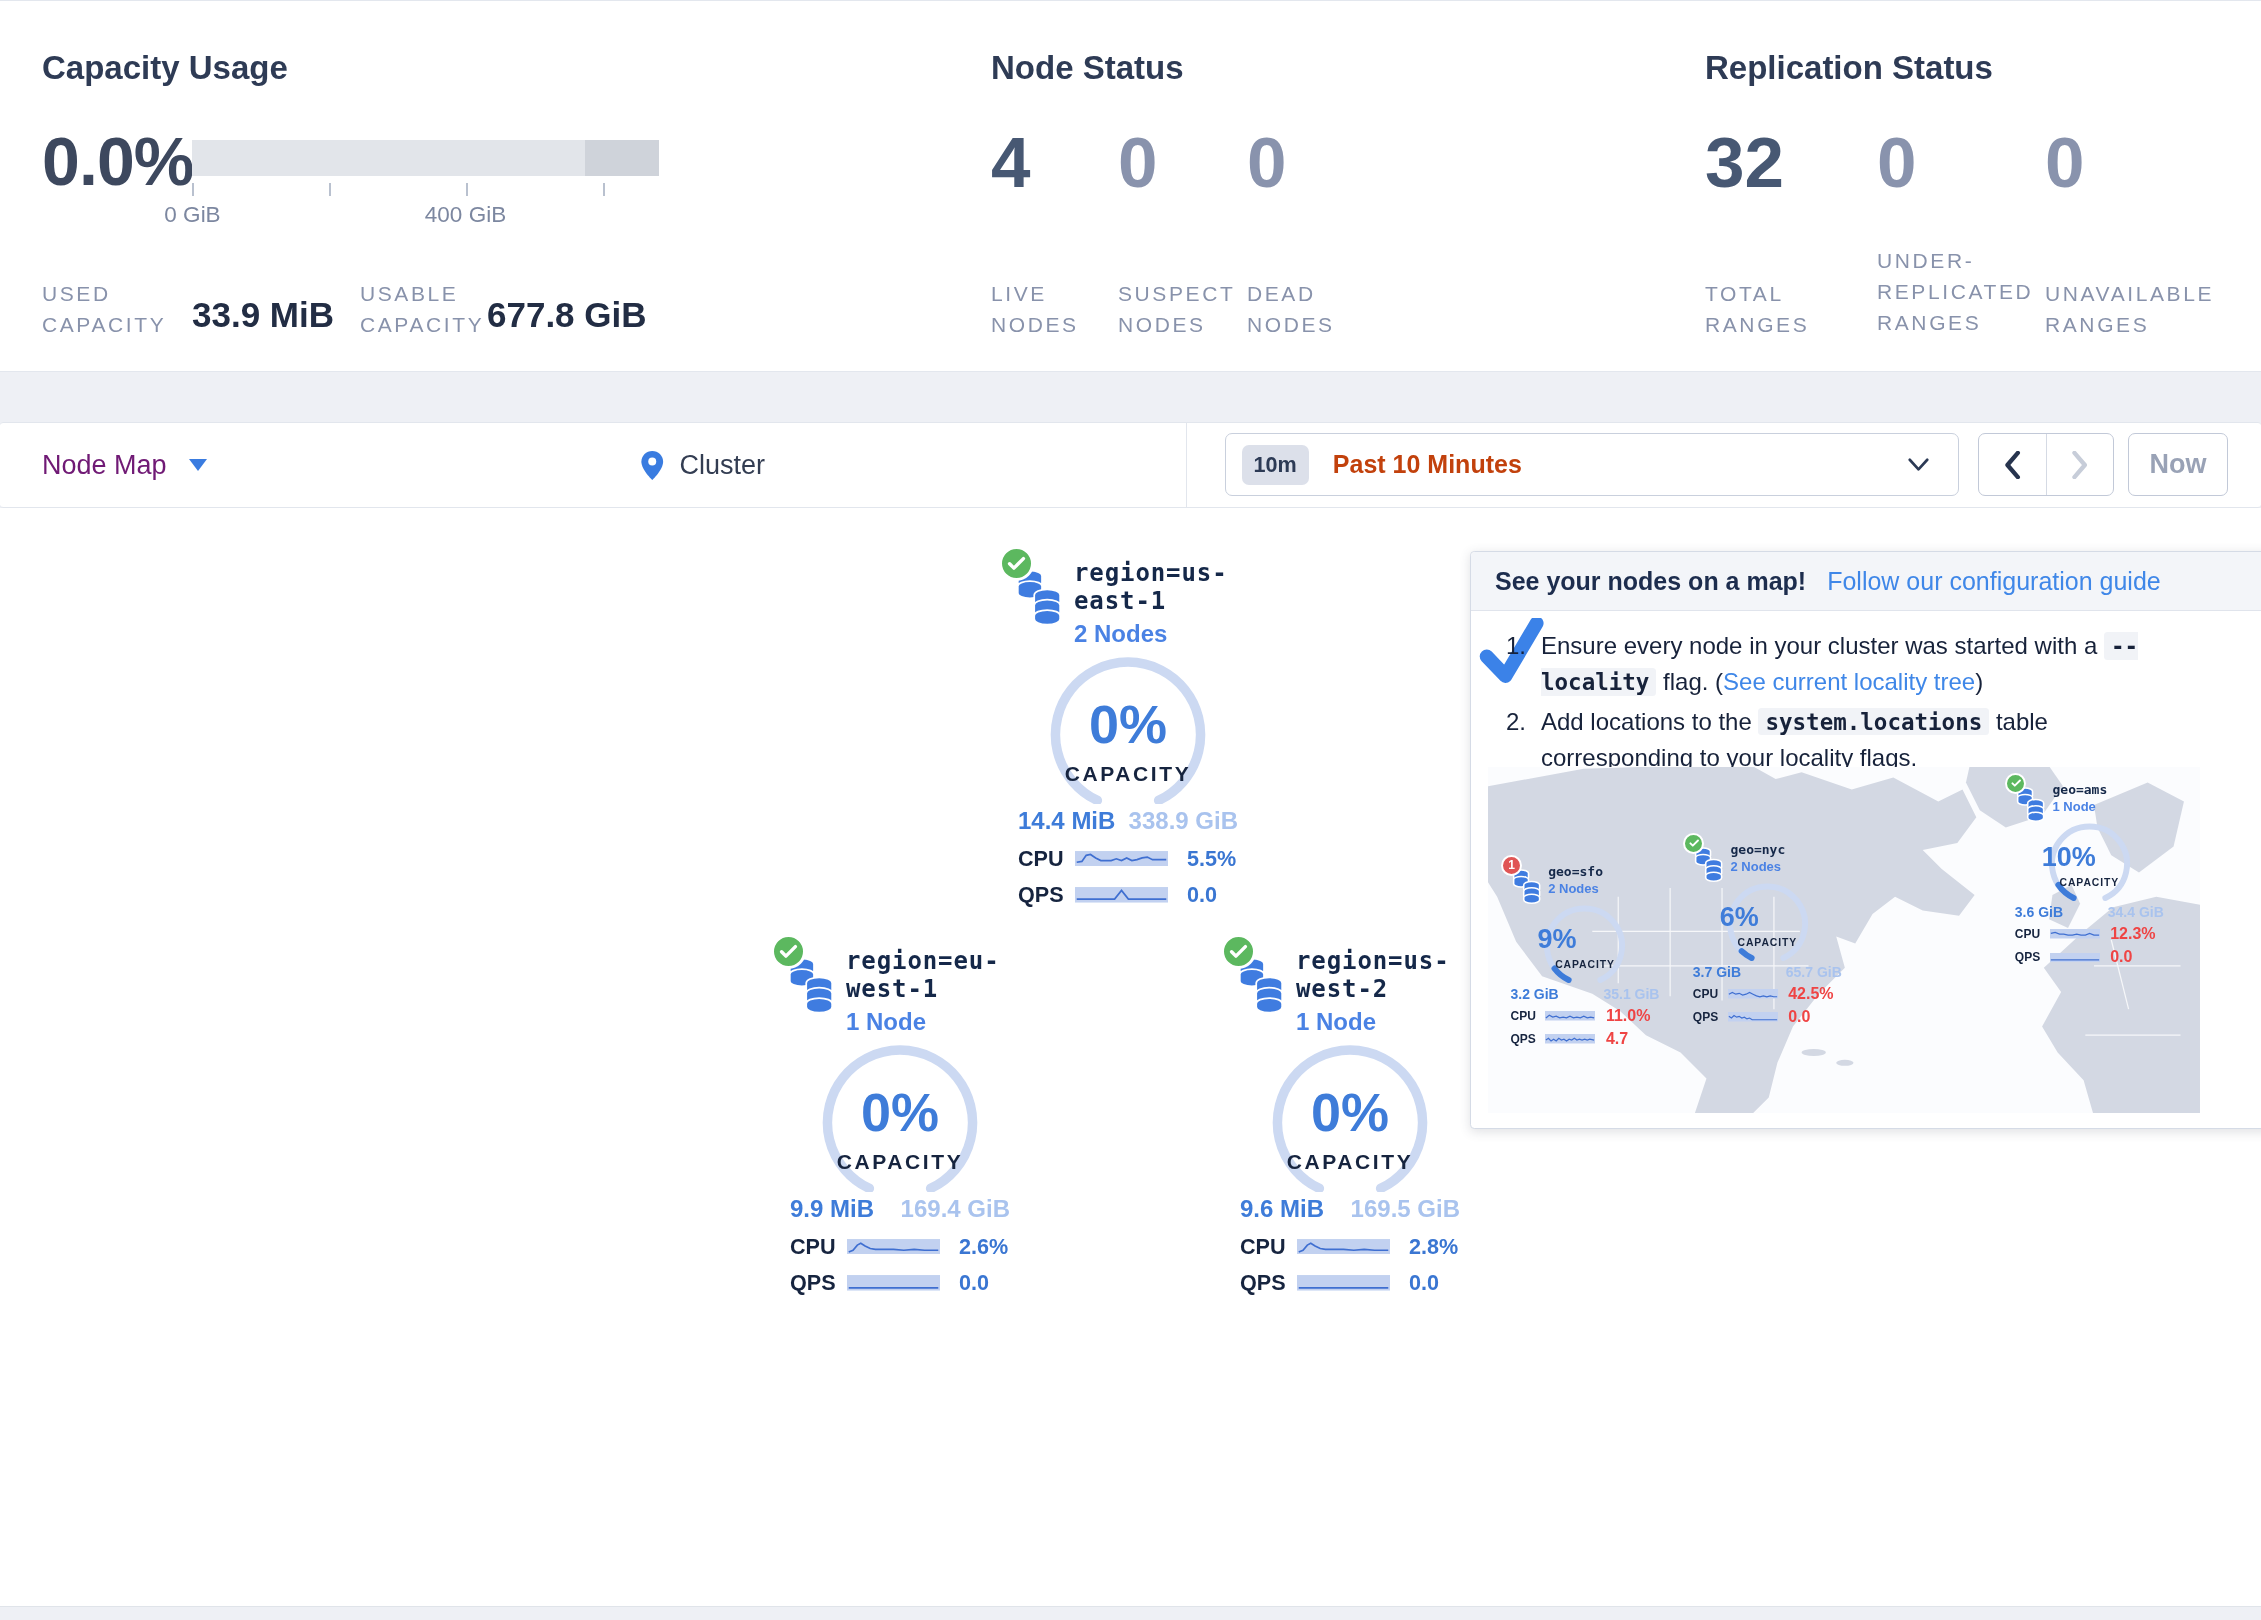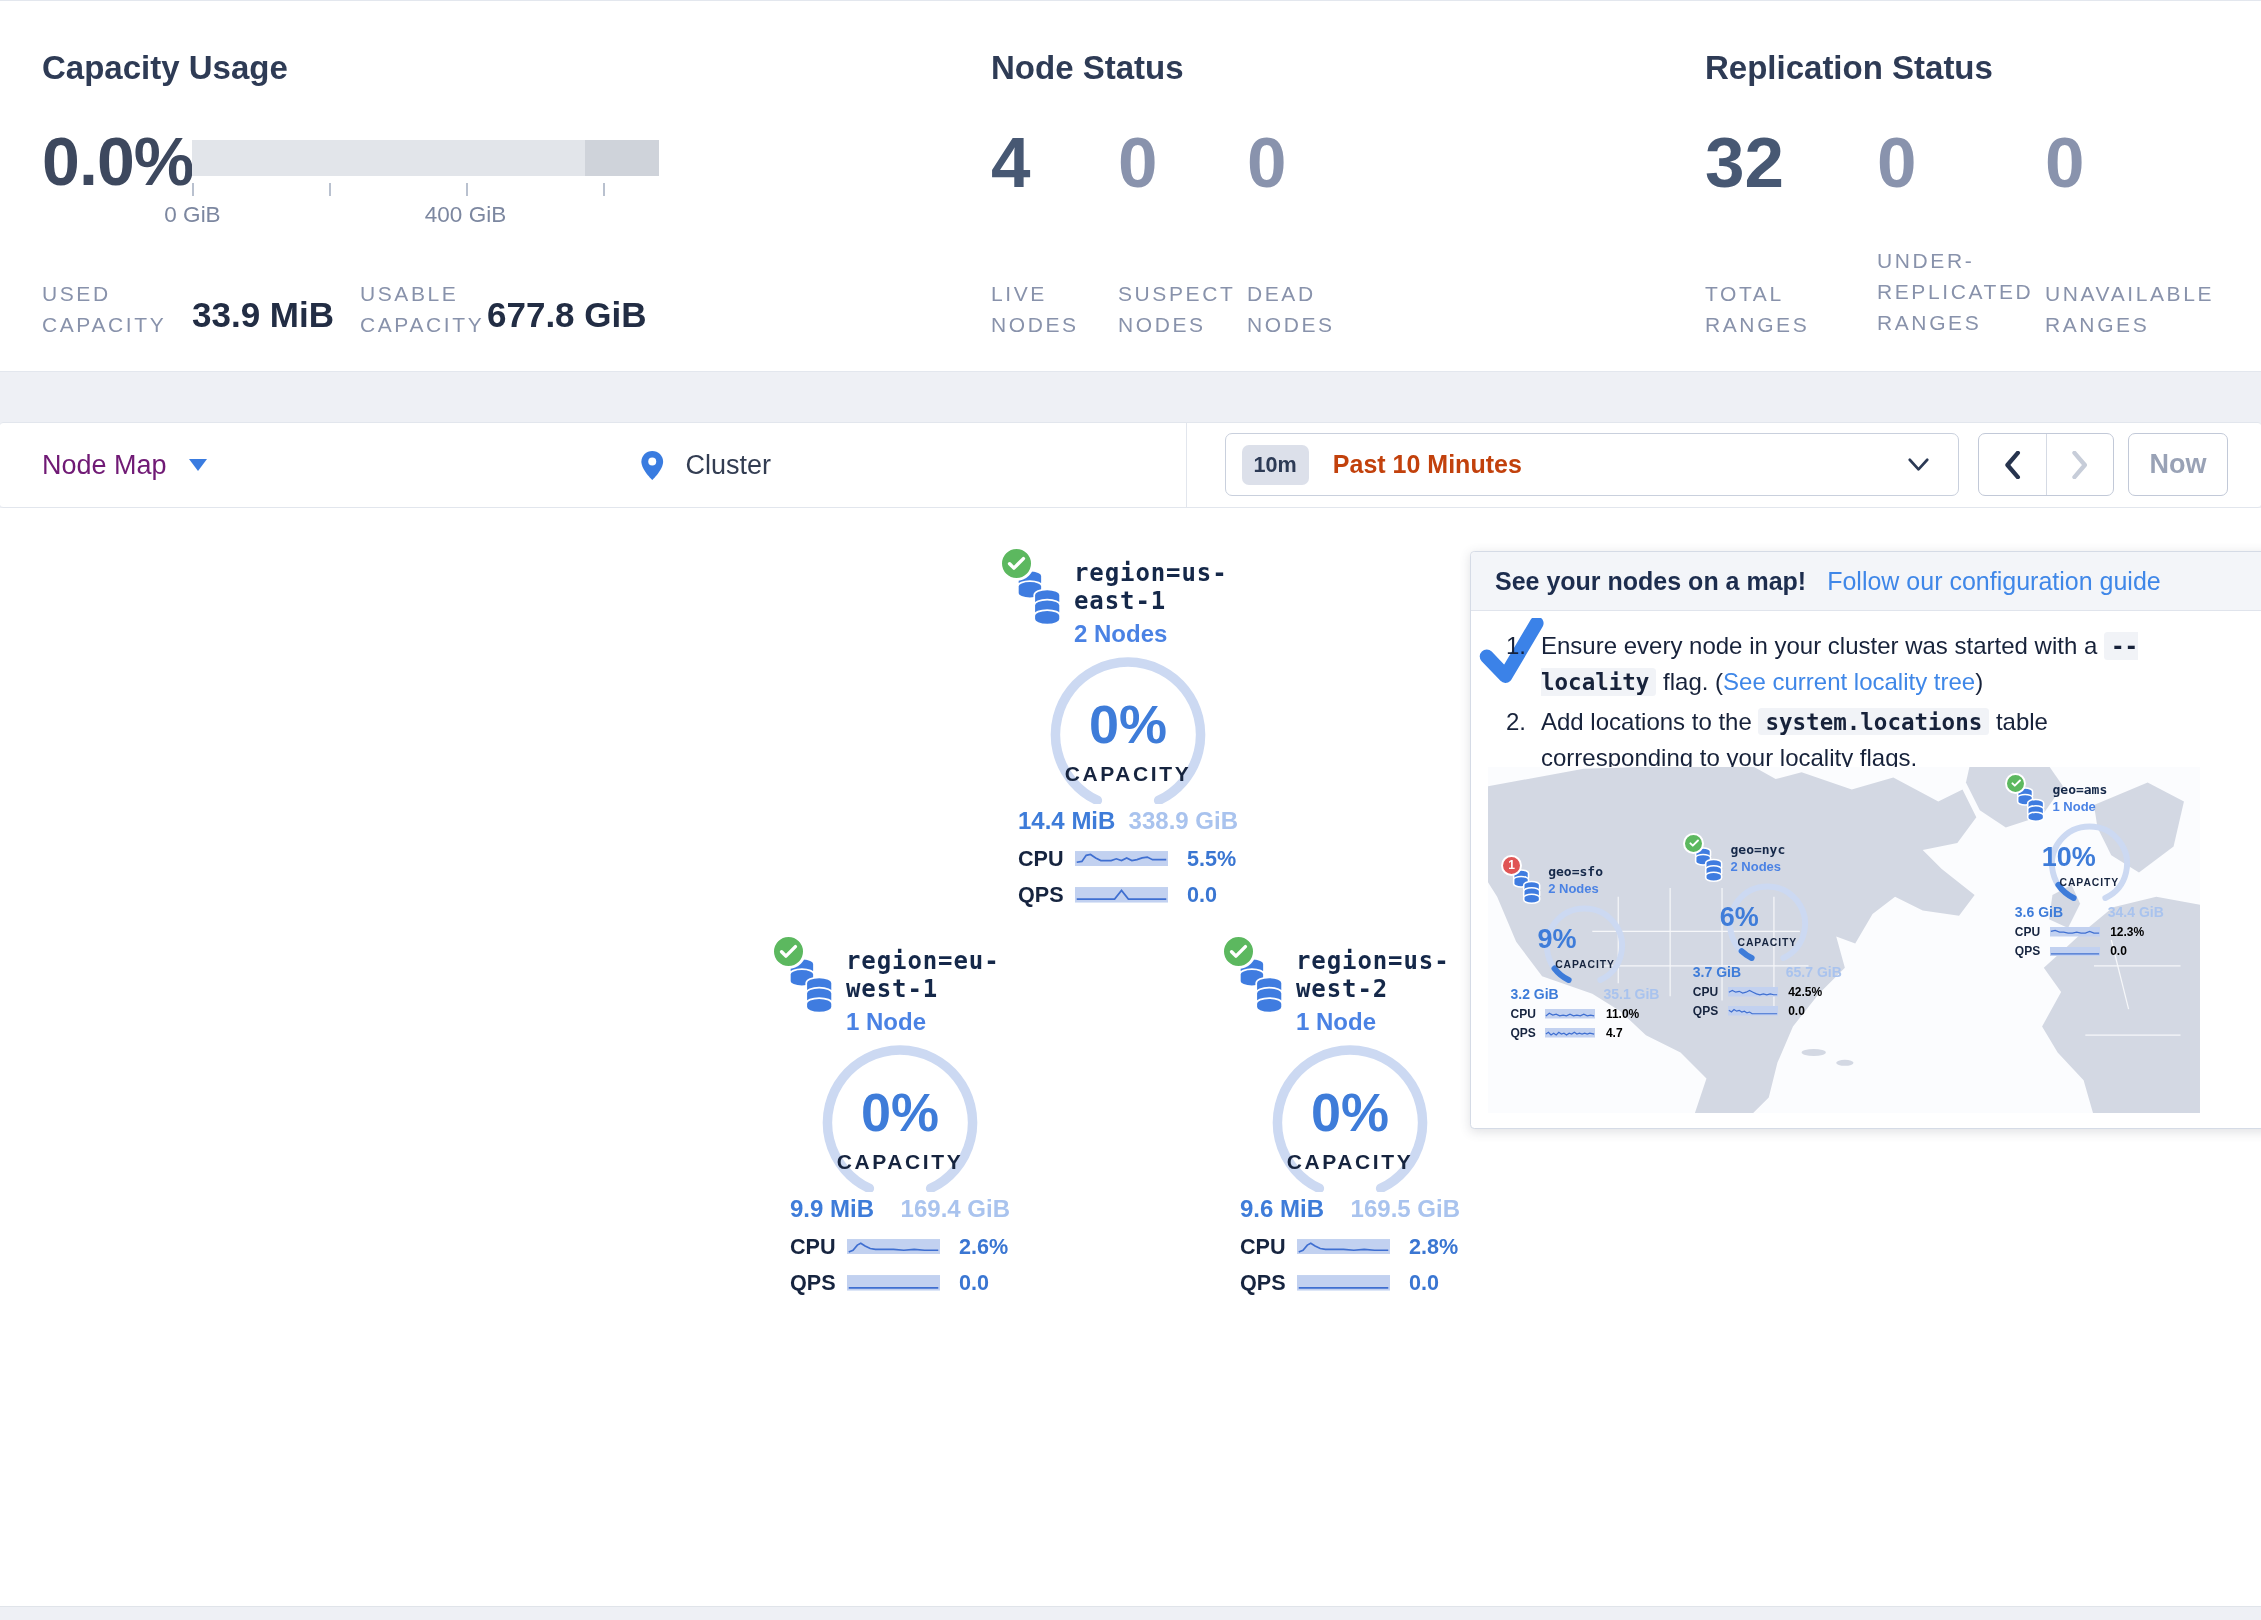--- a/index.html
+++ b/index.html
@@ -31,21 +31,21 @@
 
   
   .toolbar {
     position:absolute; left:0; top:422px; width:2261px; height:86px;
     background:#ffffff; border-top:0.9px solid #e2e6ed; border-bottom:0.9px solid #e2e6ed;
     border-radius:3.5px;
   }
   .view-picker { position:absolute; left:42px; top:0; height:84px; display:flex; align-items:center; gap:22.5px; cursor:pointer; }
   .view-picker .label { font-size:27px; color:#701a75; }
   .tri-down { width:0; height:0; border-left:9.5px solid transparent; border-right:9.5px solid transparent; border-top:12px solid #3a7ce0; }
-  .breadcrumb { position:absolute; left:641px; top:0; height:84px; display:flex; align-items:center; gap:22px; }
+  .breadcrumb { position:absolute; left:641px; top:0; height:84px; display:flex; align-items:center; gap:16px; }
   .breadcrumb .label { font-size:27px; color:#333d52; }
   .tb-divider { position:absolute; left:1186px; top:0; width:0.9px; height:84px; background:#e2e6ed; }
   .time-box {
     position:absolute; left:1225px; top:10.4px; width:734px; height:63px;
     border:1.7px solid #c9d0dd; border-radius:7px; background:#fff;
     display:flex; align-items:center; cursor:pointer;
   }
   .time-badge {
     margin-left:15.6px; background:#dce0ea; border-radius:7px; padding:7px 12px;
     font-size:21.6px; font-weight:700; color:#2c3a55;
@@ -133,21 +133,21 @@
   .mini-region { font-size:13px; font-weight:700; color:#152849; }
   .mini-nodes { font-size:13px; font-weight:700; color:#4a82e4; margin-top:2.6px; }
   .mini-gauge { position:relative; width:95px; margin:1.7px auto 0; height:81px; }
   .mini-pct { position:absolute; left:0; top:19px; width:95px; text-align:left; font-size:27px; font-weight:700; color:#3e7cd9; }
   .mini-caplabel { position:absolute; left:0; top:54px; width:95px; text-align:center; font-size:10.4px; font-weight:700; color:#16243f; letter-spacing:0.9px; }
   .mini-values { width:149px; margin:0 auto; display:flex; justify-content:space-between; }
   .mini-used { font-size:14px; font-weight:600; color:#3e7cd9; }
   .mini-total { font-size:14px; font-weight:600; color:#a9c3ee; }
   .mini-row { width:149px; margin:5.2px auto 0; display:flex; align-items:center; }
   .mini-rowlabel { width:35px; font-size:12px; font-weight:700; color:#16243f; }
-  .mini-rowval { margin-left:10.4px; font-size:12px; font-weight:700; color:#000000; }
+  .mini-rowval { margin-left:10.4px; font-size:16px; font-weight:700; color:#ef4444; }
 </style>
 </head>
 <body>
 
 <div class="stats-card">
 
   <div class="sec-title" style="left:42px; top:48px;">Capacity Usage</div>
   <div class="big-pct" style="left:42px; top:121px;">0.0%</div>
   <div class="cap-bar">
       <div class="dark-seg"></div>

